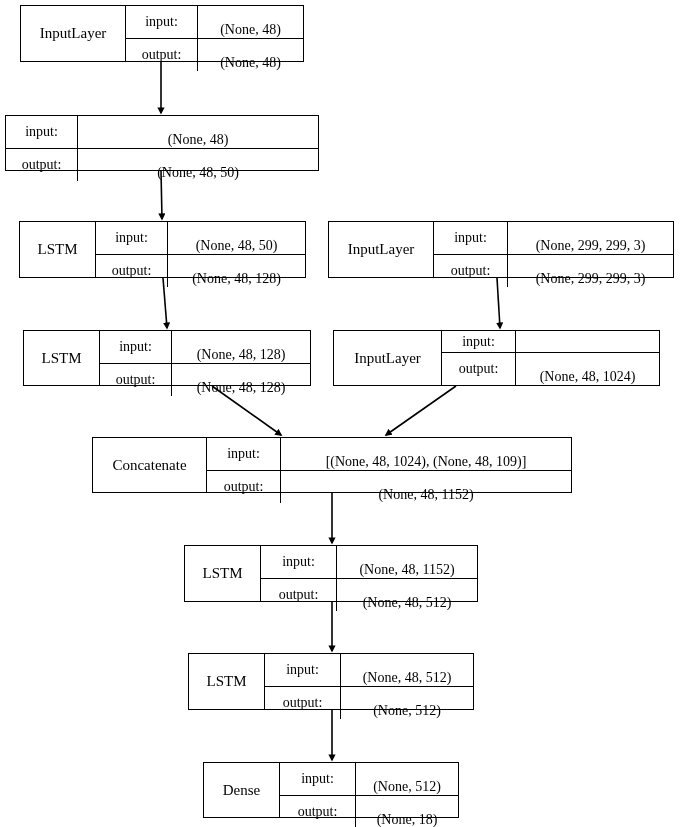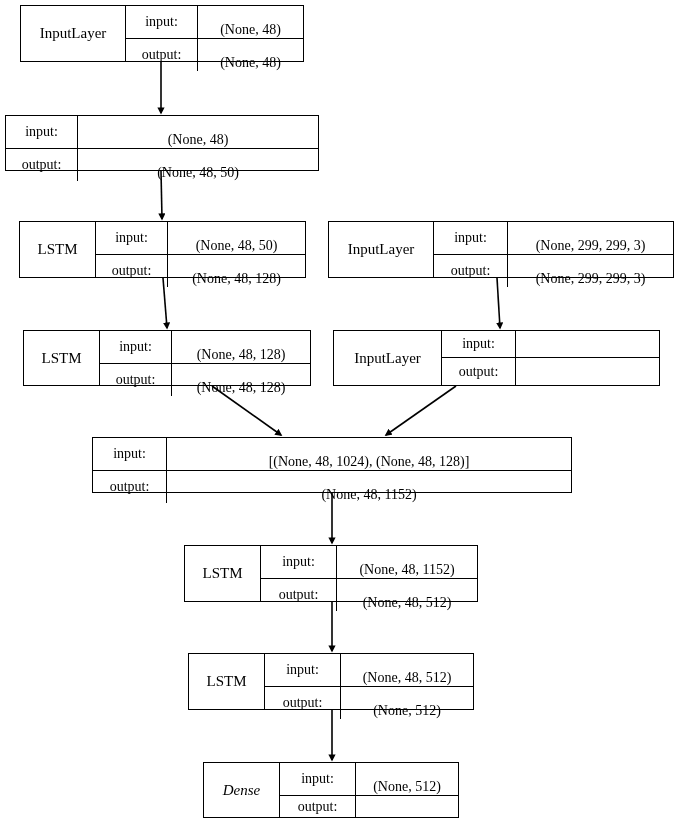--- a/index.html
+++ b/index.html
@@ -176,28 +176,30 @@
         </div>
       </div>
       <div class="node" style="left: 333px; top: 330px; width: 327px; height: 56px;">
         <div class="node-name" style="width: 108px;">InputLayer</div>
         <div class="node-io">
           <div class="io-row first">
             <div class="io-label" style="width: 74px;">input:</div>
           </div>
           <div class="io-row">
             <div class="io-label" style="width: 74px;">output:</div>
+            <div class="io-value">(None, 48, 1024)</div>
           </div>
         </div>
       </div>
       <div class="node" style="left: 92px; top: 437px; width: 480px; height: 56px;">
+        <div class="node-name" style="width: 114px;">Concatenate</div>
         <div class="node-io">
           <div class="io-row first">
             <div class="io-label" style="width: 74px;">input:</div>
-            <div class="io-value">[(None, 48, 1024), (None, 48, 128)]</div>
+            <div class="io-value">[(None, 48, 1024), (None, 48, 109)]</div>
           </div>
           <div class="io-row merged">
             <div class="io-label" style="width: 74px;">output:</div>
             <div class="io-value">(None, 48, 1152)</div>
           </div>
         </div>
       </div>
       <div class="node" style="left: 184px; top: 545px; width: 294px; height: 57px;">
         <div class="node-name" style="width: 76px;">LSTM</div>
         <div class="node-io">
@@ -218,26 +220,27 @@
             <div class="io-label" style="width: 76px;">input:</div>
             <div class="io-value">(None, 48, 512)</div>
           </div>
           <div class="io-row">
             <div class="io-label" style="width: 76px;">output:</div>
             <div class="io-value">(None, 512)</div>
           </div>
         </div>
       </div>
       <div class="node" style="left: 203px; top: 762px; width: 256px; height: 56px;">
-        <div class="node-name" style="width: 76px; font-style: italic;">Dense</div>
+        <div class="node-name" style="width: 76px;">Dense</div>
         <div class="node-io">
           <div class="io-row first">
             <div class="io-label" style="width: 76px;">input:</div>
             <div class="io-value">(None, 512)</div>
           </div>
           <div class="io-row">
             <div class="io-label" style="width: 76px;">output:</div>
+            <div class="io-value">(None, 18)</div>
           </div>
         </div>
       </div>
     </div>
 
 </div>
 
 </body></html>

